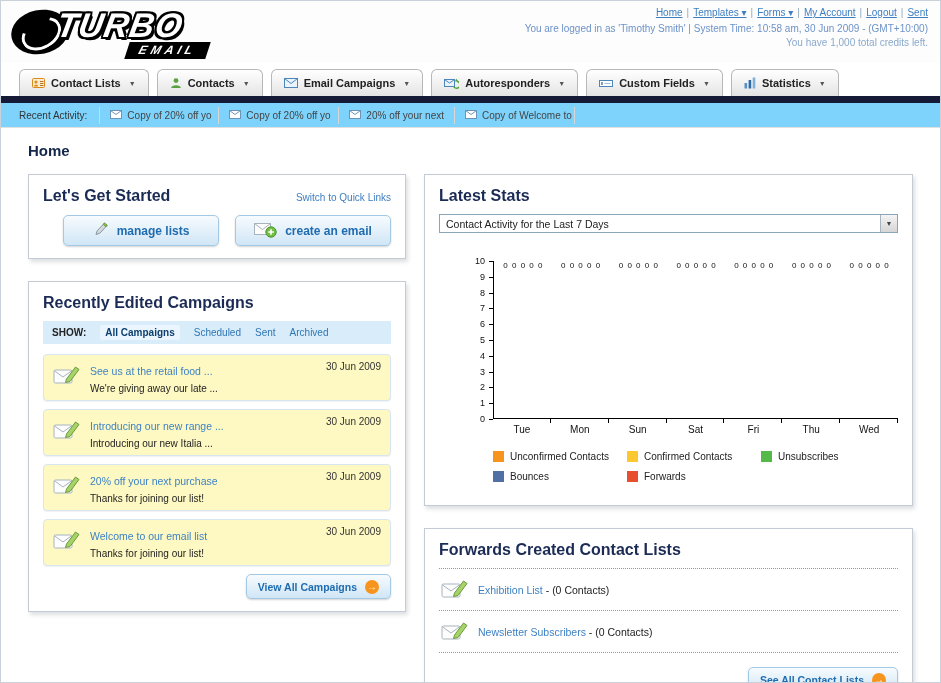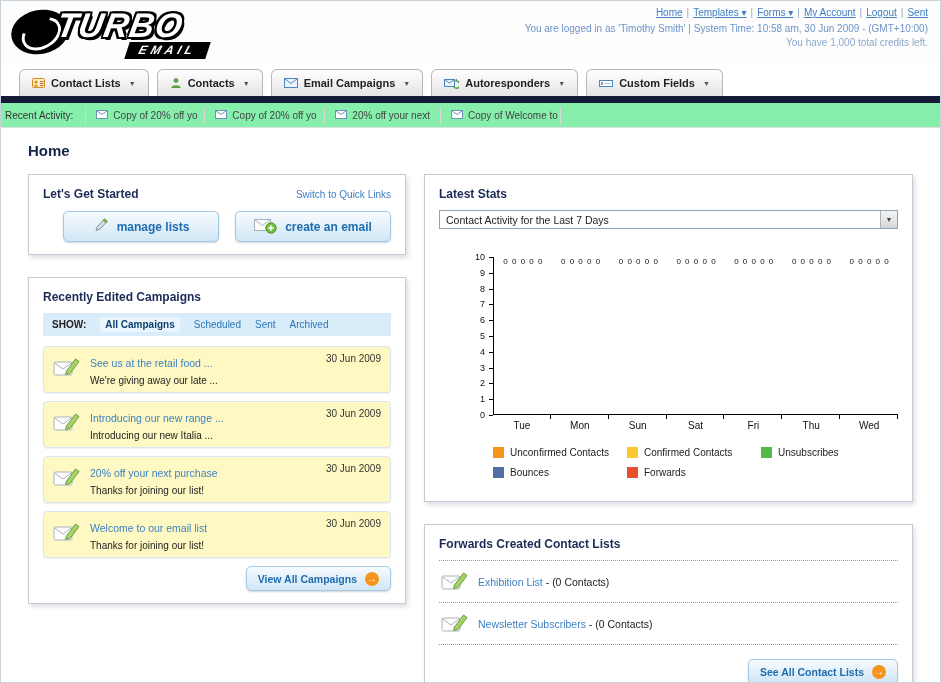--- a/index.html
+++ b/index.html
@@ -25,34 +25,34 @@
   
   .nav-row { height:33px; display:flex; align-items:flex-end; gap:8px; padding:0 0 0 18px; background:#fff; }
   .nav-tab { display:inline-flex; align-items:center; gap:6px; height:27px; padding:0 12px; cursor:pointer;
     background:linear-gradient(#ffffff,#e4e4e4); border:1px solid #b7b7b7; border-bottom:none; border-radius:6px 6px 0 0;
     font-size:11px; font-weight:bold; color:#222; box-shadow:inset 0 1px 0 #fff; white-space:nowrap; }
   .nav-caret { font-size:7px; color:#555; margin-left:2px; }
   .nav-icon svg { display:block; }
   .dark-bar { height:7px; background:#151b36; }
 
   
-  .activity-bar { height:25px; background:#86efac; border-bottom:1px solid #e0e0e0; display:flex; align-items:center; padding:0 4px; font-size:10px; }
+  .activity-bar { height:25px; background:#7dd3fc; border-bottom:1px solid #e0e0e0; display:flex; align-items:center; padding:0 18px; font-size:10px; }
   .activity-label { color:#333; margin-right:12px; }
   .activity-items { display:flex; align-items:center; }
   .activity-item { display:flex; align-items:center; gap:5px; padding:3px 10px; border-right:1px solid #d7d7d7; color:#444; white-space:nowrap; max-width:120px; overflow:hidden; cursor:pointer; }
   .activity-item:first-child { border-left:1px solid #d7d7d7; }
 
   
   .main { padding:10px 27px 0; }
   .page-title { font-size:15px; font-weight:bold; color:#14264a; margin:4px 0 15px; }
   .columns { display:flex; gap:18px; align-items:flex-start; }
   .col-left { width:378px; }
   .col-right { width:491px; }
   .panel { background:#fff; border:1px solid #c3ccd4; box-shadow:2px 3px 4px rgba(70,80,95,.18); padding:12px 14px; margin-bottom:22px; }
-  .panel-title { font-size:12px; font-weight:bold; color:#1b2b55; }
+  .panel-title { font-size:16px; font-weight:bold; color:#1b2b55; }
   .link { color:#3e7fc1; font-size:10px; text-decoration:none; cursor:pointer; }
   .btn { display:inline-flex; align-items:center; justify-content:center; gap:8px; cursor:pointer;
     background:linear-gradient(#f7fbfe,#d0e6f6); border:1px solid #a3c9e4; border-radius:5px;
     color:#1f6cb0; font-weight:bold; font-family:"Liberation Sans",sans-serif; box-shadow:0 1px 2px rgba(0,0,0,.18); }
   .arrow-circle { width:14px; height:14px; border-radius:50%; background:#f7941d; color:#fff; display:inline-flex; align-items:center; justify-content:center; font-size:10px; line-height:1; }
 
   
   .gs-head { display:flex; justify-content:space-between; align-items:baseline; margin-bottom:10px; }
   .gs-buttons { display:flex; gap:16px;margin-left:20px; }
   .gs-btn { width:162px; height:31px; font-size:12px; }
@@ -161,20 +161,31 @@
       </div>
       <div class="nav-tab">
         <span class="nav-icon">
           <svg width="14" height="11" viewBox="0 0 14 11">
             <rect x="0.5" y="2.5" width="13" height="6" fill="#fff" stroke="#4c86bd"></rect>
             <line x1="3" y1="4" x2="3" y2="7" stroke="#2a5e8e" stroke-width="1.2"></line>
             <line x1="5.5" y1="5.5" x2="11.5" y2="5.5" stroke="#9fc3de"></line>
           </svg>
         </span>
         <span>Custom Fields</span>
+        <span class="nav-caret">▼</span>
+      </div>
+      <div class="nav-tab">
+        <span class="nav-icon">
+          <svg width="12" height="12" viewBox="0 0 12 12">
+            <rect x="0.5" y="6" width="2.6" height="5.5" fill="#5a8fc5"></rect>
+            <rect x="4.6" y="3" width="2.6" height="8.5" fill="#2f6aa8"></rect>
+            <rect x="8.7" y="0.5" width="2.6" height="11" fill="#7fb0dd"></rect>
+          </svg>
+        </span>
+        <span>Statistics</span>
         <span class="nav-caret">▼</span>
       </div>
     </div>
   <div class="dark-bar"></div>
 
   <div class="activity-bar">
     <span class="activity-label">Recent Activity:</span>
     <div class="activity-items" id="activity-items">
         <div class="activity-item">
           <span><svg width="12" height="9" viewBox="0 0 12 9">

